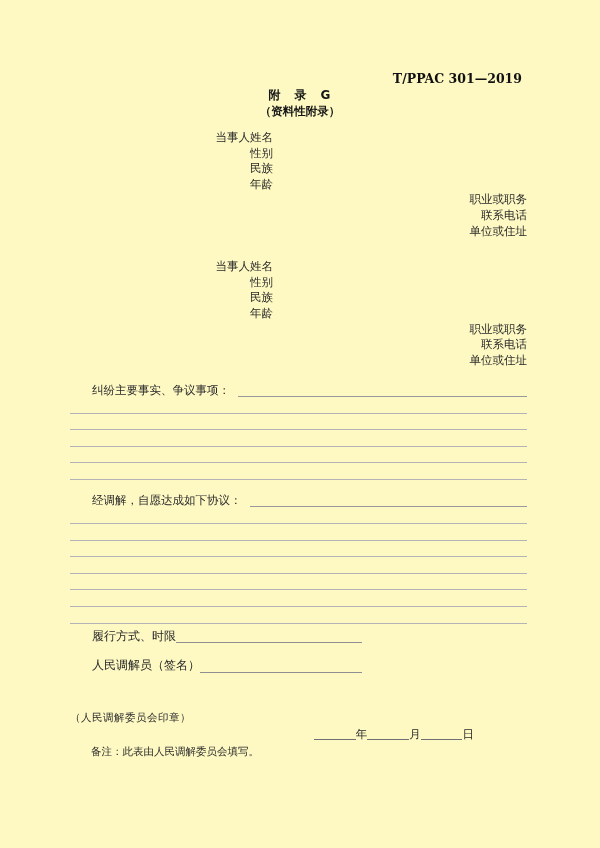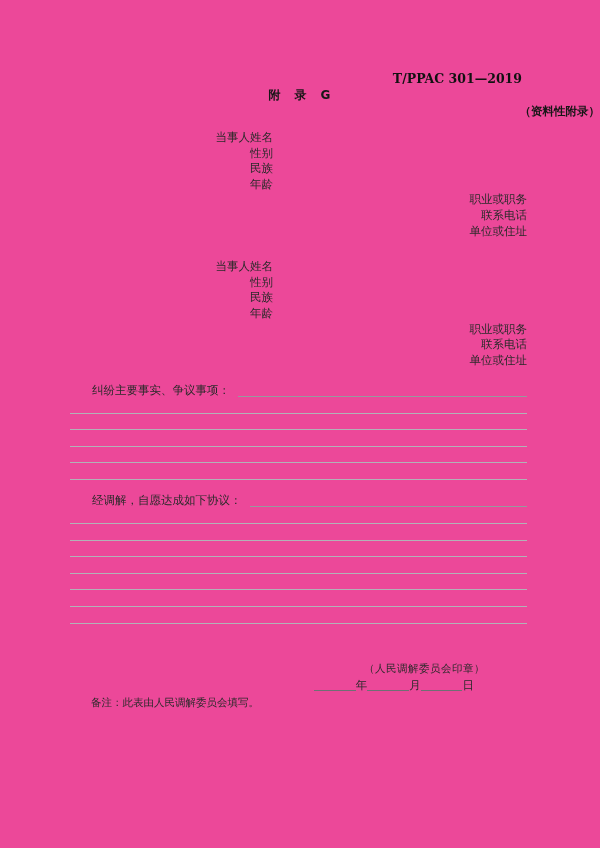--- a/index.html
+++ b/index.html
@@ -1,20 +1,20 @@
 <!DOCTYPE html>
 <html><head>
 <meta charset="utf-8">
 <style>
   html, body { margin: 0; padding: 0; background: #ffffff; }
   .page {
     position: relative;
     width: 600px;
     height: 848px;
-    background: #ec4899;
+    background: #fef9c3;
     color: #2a2a2a;
     font-family: "DejaVu Serif", "Liberation Serif", serif;
     overflow: hidden;
   }
   
   .std-no {
     padding-top: 72px;
     padding-right: 78px;
     text-align: right;
     font-family: "DejaVu Serif", "Liberation Serif", serif;
@@ -23,21 +23,21 @@
     line-height: 13px;
     color: #111;
   }
   .h-appendix, .h-note, .h-title {
     text-align: center;
     font-family: "DejaVu Sans", "Liberation Sans", sans-serif;
     font-weight: bold;
     color: #161616;
   }
   .h-appendix { margin-top: 4px; font-size: 12px;   line-height: 13px; letter-spacing: 1px; }
-  .h-note     { margin-top: 3px; font-size: 11.5px; line-height: 13px; text-align: right; }
+  .h-note     { margin-top: 3px; font-size: 11.5px; line-height: 13px; }
   .h-title    { margin-top: 3px; font-size: 12px;   line-height: 14px; letter-spacing: 0.5px; }
 
   
   .content { margin-left: 70px; margin-right: 73px; }
 
   
   .frow { display: flex; align-items: flex-end; height: 15.6px; flex-direction: column; }
   .frow .flabel { font-size: 11.5px; line-height: 13px; white-space: nowrap; }
   .fline { flex: 1; border-bottom: 1px solid #8e8e93; height: 0; align-self: flex-end; }
   .frow.short { width: 203px; }
@@ -54,21 +54,20 @@
   .rule { height: 15.6px; border-bottom: 1px solid #b2b2b7; }
 
   
   .footrow { display: flex; align-items: flex-end; height: 15.6px; padding-left: 22px; width: 270px; }
   .footrow .flabel { font-size: 12px; line-height: 13.5px; white-space: nowrap; }
   .footrow.r1 { margin-top: 4px; }
   .footrow.r2 { margin-top: 14px; }
 
   .seal {
     margin-top: 38px;
-    margin-left: 294px;
     font-size: 10.5px;
     line-height: 13px;
     letter-spacing: 0.5px;
     white-space: nowrap;
   }
   .date-row {
     margin-top: 2px;
     margin-left: 244px;
     width: 160px;
     display: flex;
@@ -186,21 +185,29 @@
           <div class="rule"></div>
           <div class="rule"></div>
           <div class="rule"></div>
           <div class="rule"></div>
           <div class="rule"></div>
           <div class="rule"></div>
           <div class="rule"></div>
         </div>
     </div>
 
-
+    <div class="footrow r1">
+      <span class="flabel">履行方式、时限</span>
+      <span class="fline"></span>
+    </div>
+
+    <div class="footrow r2">
+      <span class="flabel">人民调解员（签名）</span>
+      <span class="fline"></span>
+    </div>
 
     <div class="seal">（人民调解委员会印章）</div>
 
     <div class="date-row">
       <span class="dline"></span>
       <span class="dlabel">年</span>
       <span class="dline"></span>
       <span class="dlabel">月</span>
       <span class="dline"></span>
       <span class="dlabel">日</span>

